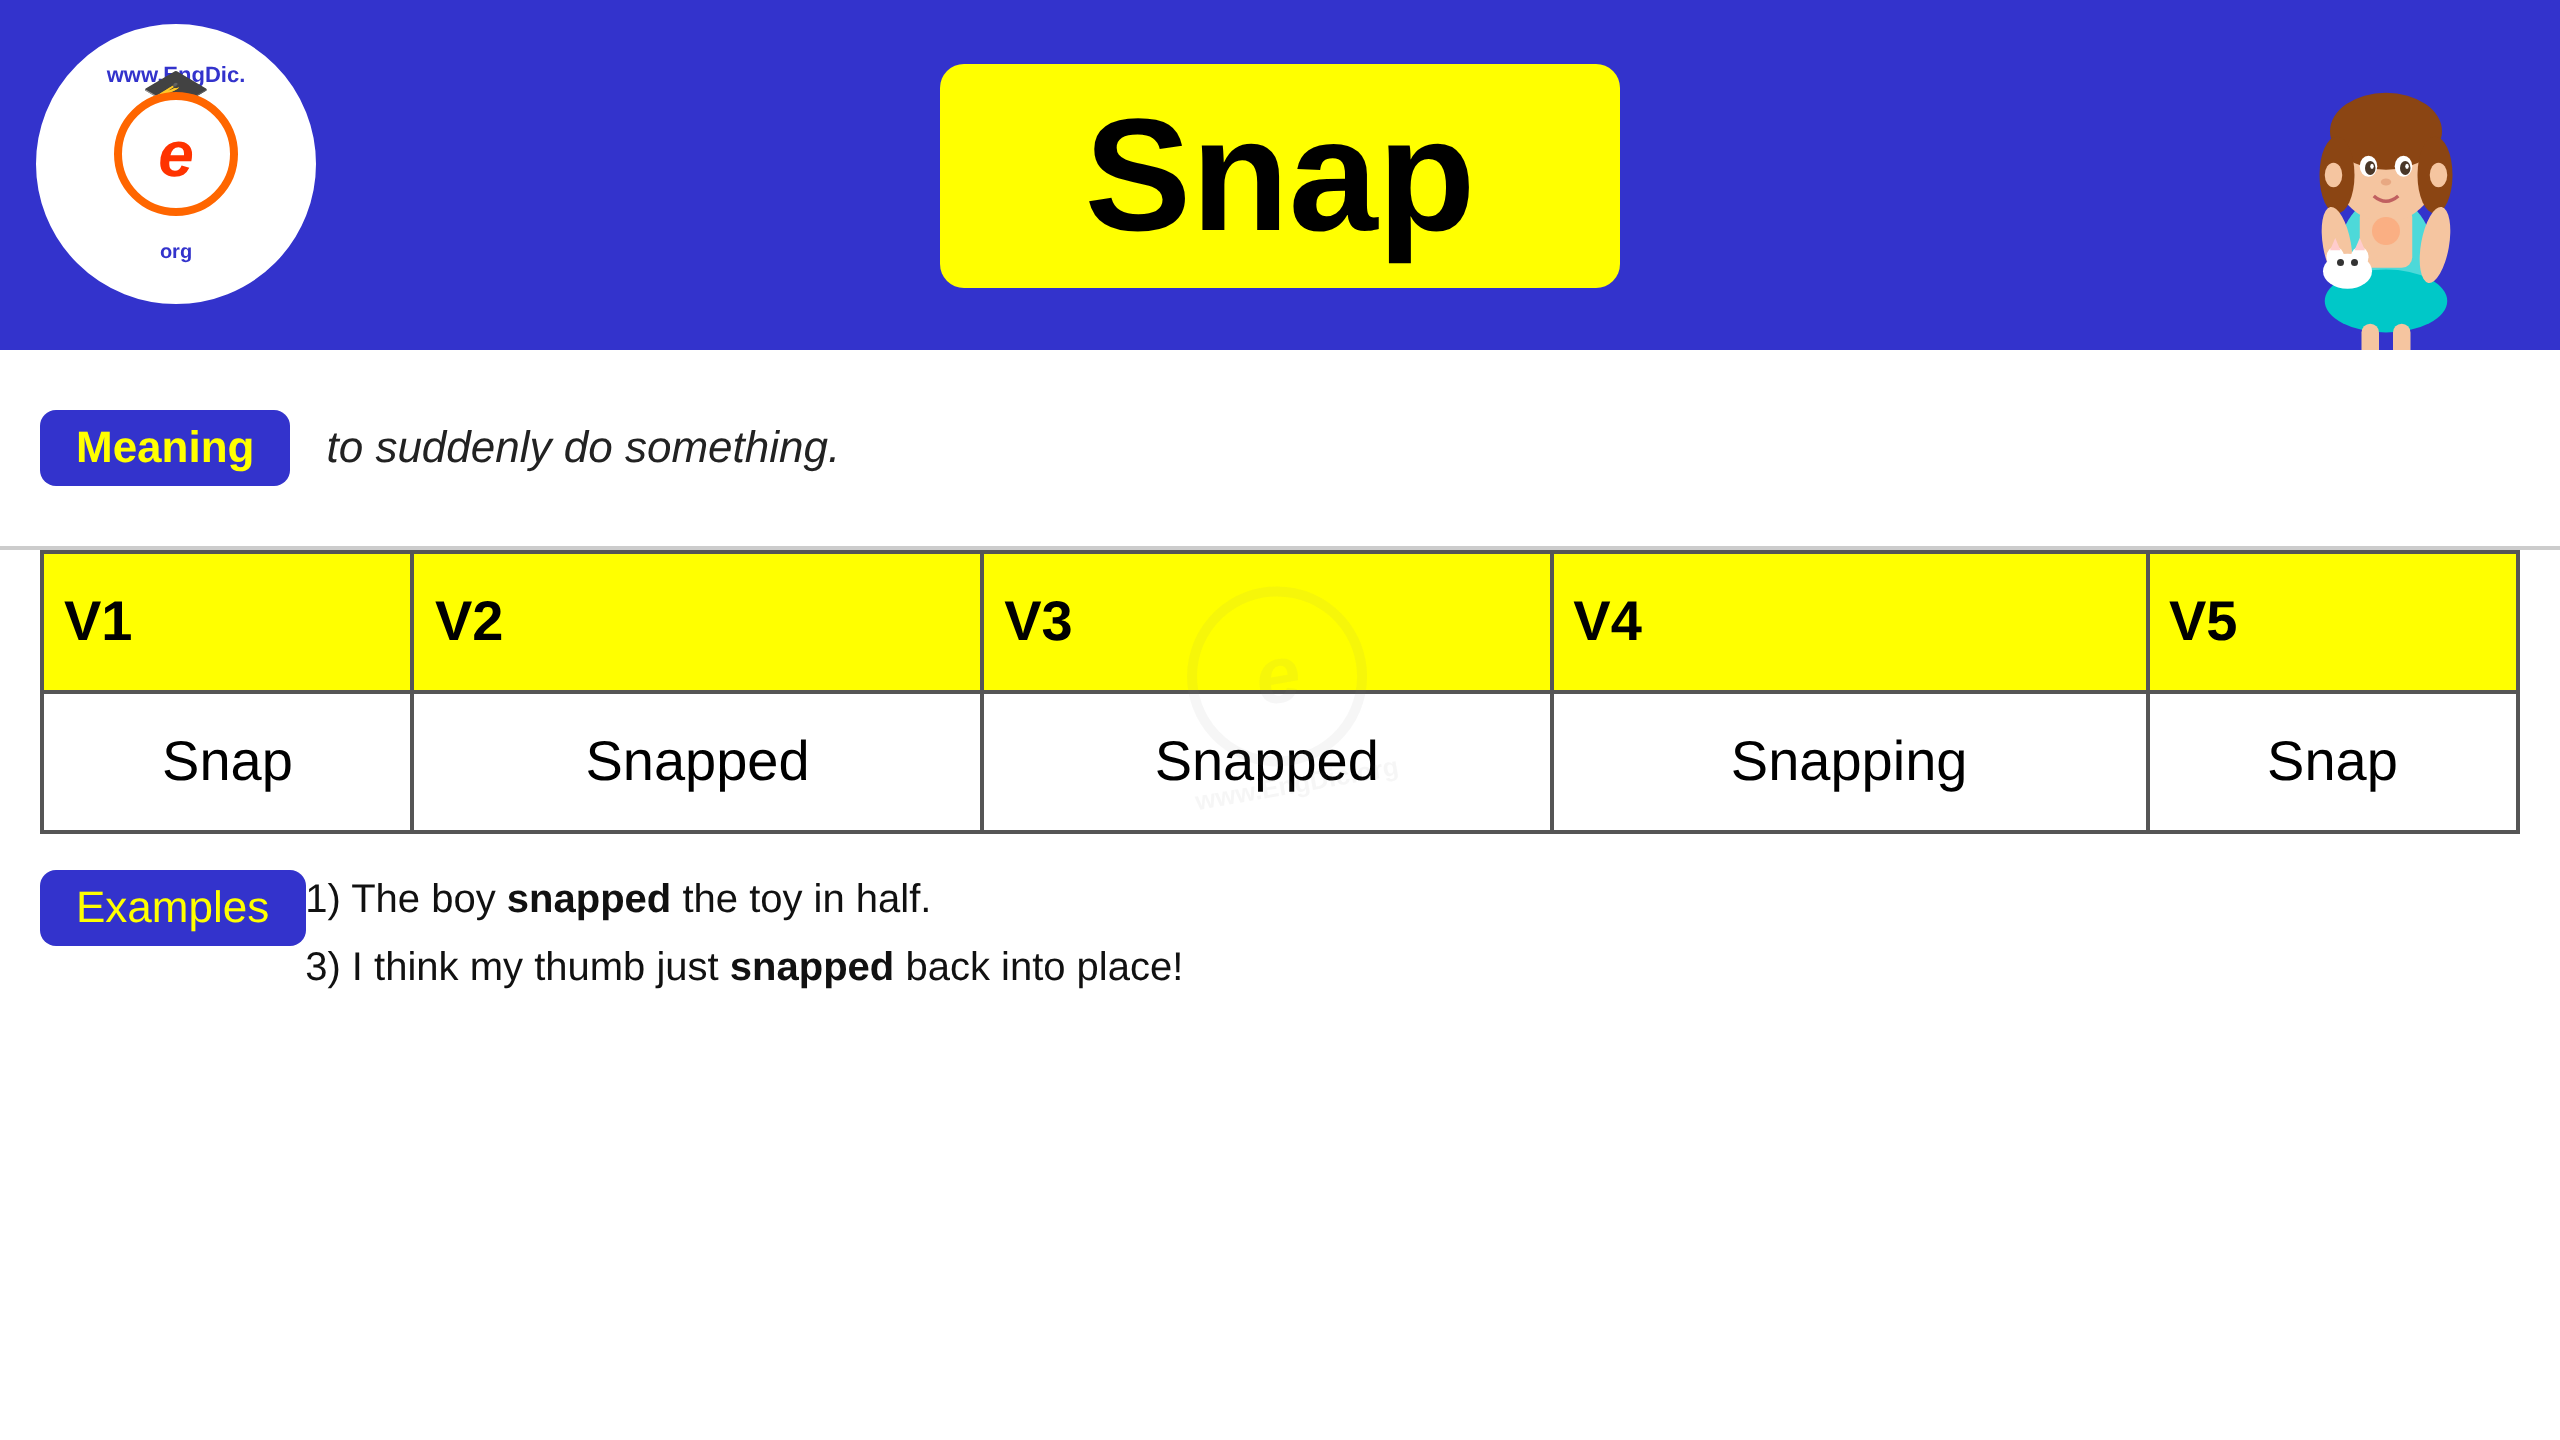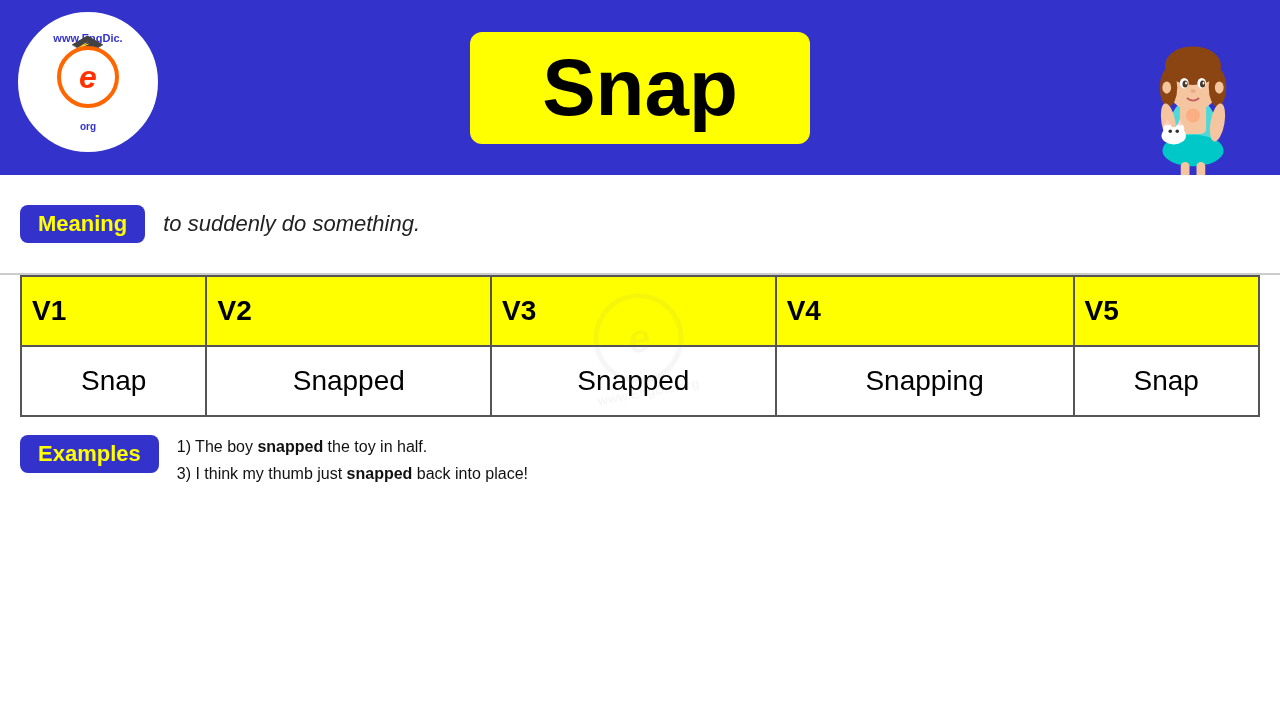--- a/index.html
+++ b/index.html
@@ -184,30 +184,29 @@
       align-items: flex-start;
       padding: 16px 20px 10px 20px;
       background: #fff;
       position: relative;
     }
 
     .examples-badge {
       background: #3333cc;
       color: #ffff00;
       font-size: 22px;
-      font-weight: bold;
+      font-weight: normal;
       padding: 6px 18px;
       border-radius: 8px;
-      margin-right: 18px;
       white-space: nowrap;
       margin-top: 2px;
     }
 
     .examples-list {
-      font-size: 16px;
+      font-size: 20px;
       color: #111;
       line-height: 1.7;
     }
 
     .examples-list b {
       font-weight: bold;
     }
 
     .table-section {
       position: relative;

